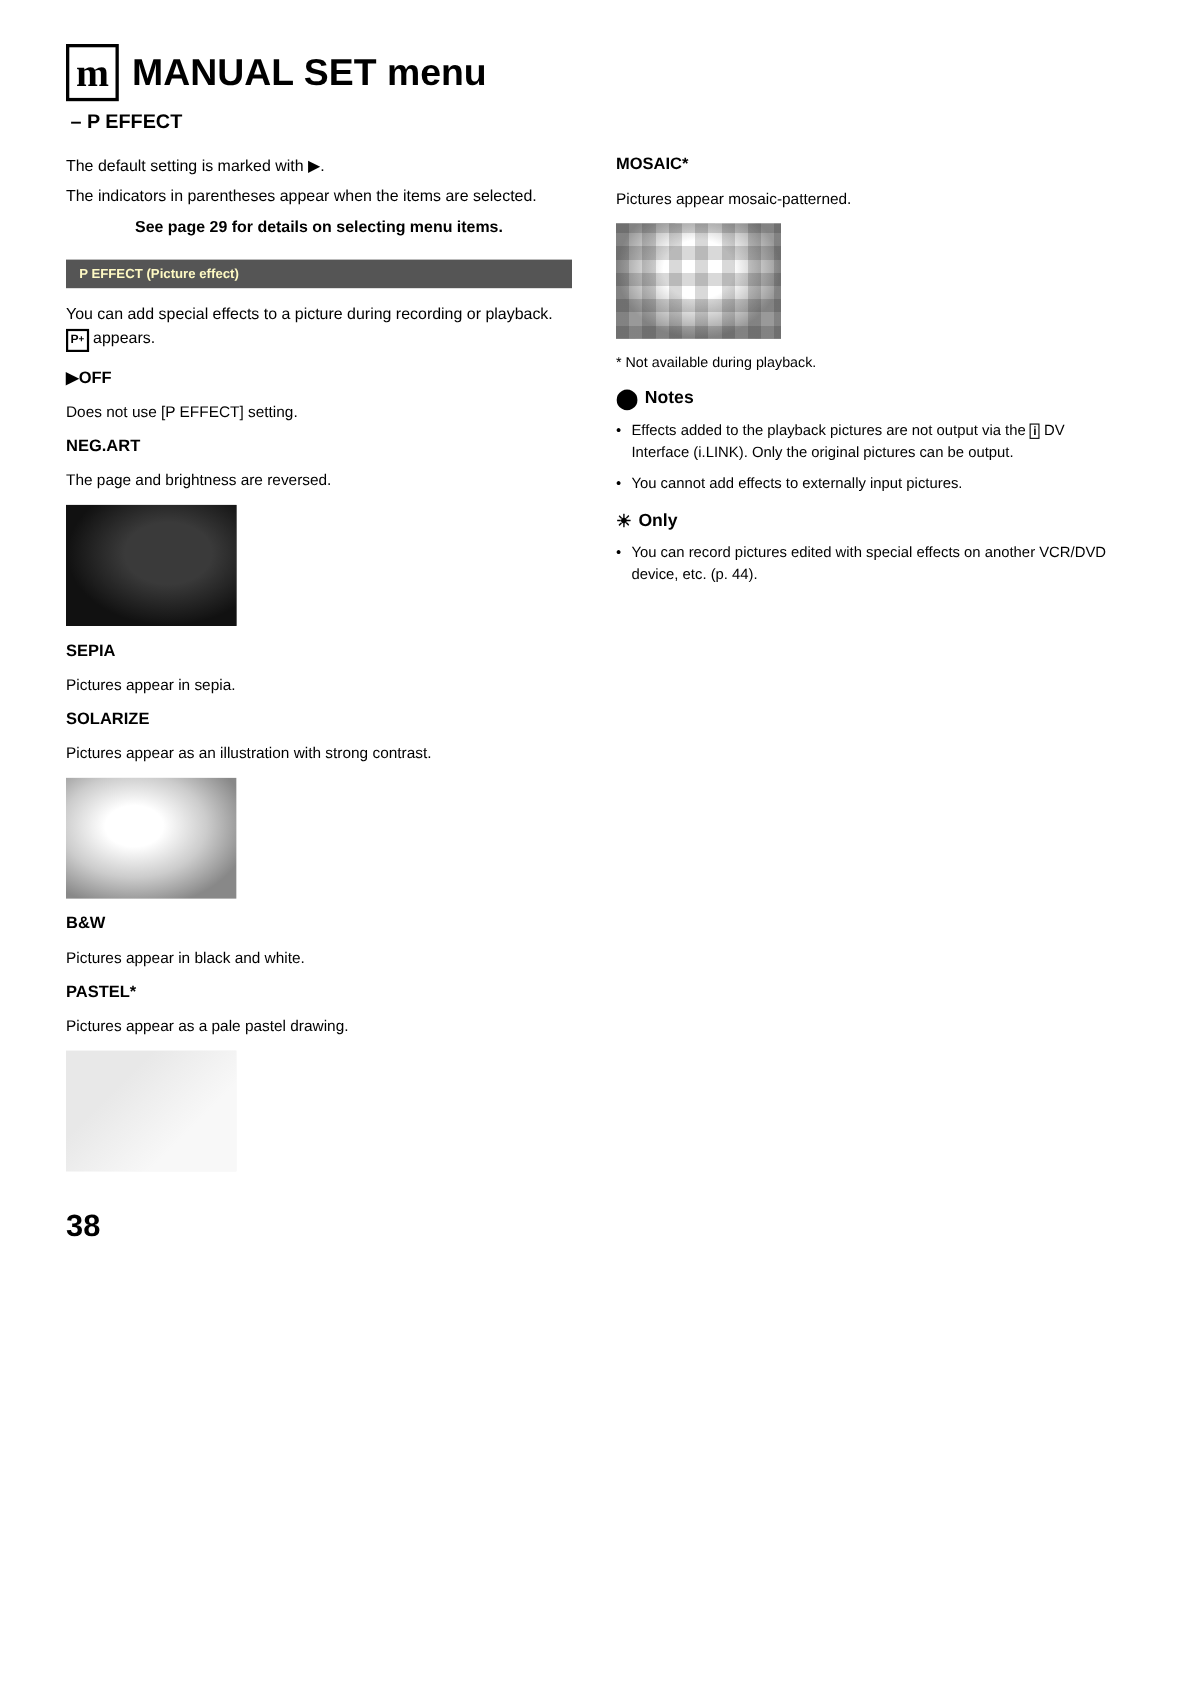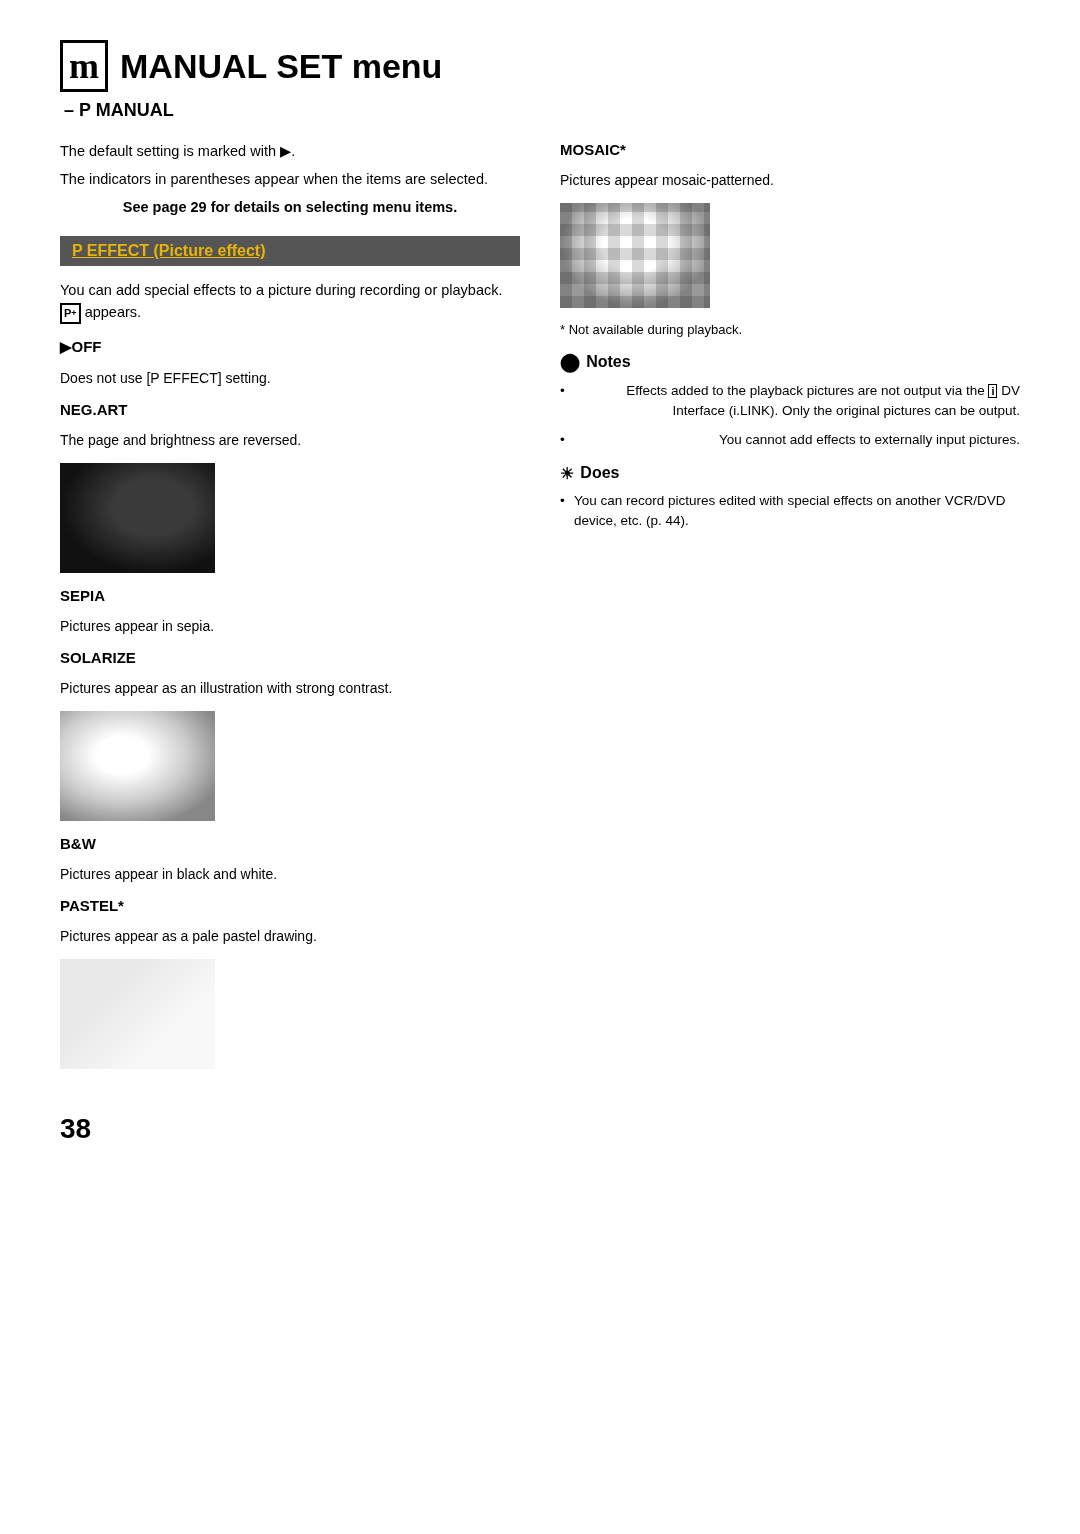--- a/index.html
+++ b/index.html
@@ -53,26 +53,25 @@
     }
     .intro-bold {
       font-weight: bold;
       font-size: 14.5px;
       line-height: 1.5;
       margin-bottom: 18px;
       text-align: center;
     }
     .section-header {
       background: #555;
-      color: #eab308;
-      font-size: 16px;
+      color: #fef9c3;
+      font-size: 12px;
       font-weight: bold;
       padding: 6px 12px;
       margin-bottom: 14px;
-      text-decoration: underline;
     }
     .section-desc {
       font-size: 14.5px;
       line-height: 1.5;
       margin-bottom: 14px;
     }
     .option-label {
       font-size: 15px;
       font-weight: bold;
       margin-bottom: 4px;
@@ -155,21 +154,20 @@
     .notes-list {
       list-style: none;
       padding-left: 0;
     }
     .notes-list li {
       font-size: 13.5px;
       line-height: 1.5;
       margin-bottom: 8px;
       padding-left: 14px;
       position: relative;
-      text-align: right;
     }
     .notes-list li::before {
       content: '•';
       position: absolute;
       left: 0;
     }
     .tips-title {
       font-size: 16px;
       font-weight: bold;
       display: flex;
@@ -193,21 +191,21 @@
       position: relative;
     }
     .tips-list li::before {
       content: '•';
       position: absolute;
       left: 0;
     }
     .page-number {
       font-size: 28px;
       font-weight: bold;
-      margin-top: 30px;
+      margin-top: 20px;
     }
     .mosaic-asterisk {
       font-size: 13px;
       margin-top: 6px;
       margin-bottom: 14px;
     }
     .dv-icon {
       font-size: 11px;
       font-weight: bold;
       border: 1px solid #000;
@@ -229,21 +227,21 @@
     }
   </style>
 </head>
 <body>
 
 <div class="page-header">
   <span class="manual-icon">m</span>
   <span class="page-title">MANUAL SET menu</span>
 </div>
 
-<div class="subtitle">– P MANUAL</div>
+<div class="subtitle">– P EFFECT</div>
 
 <div class="two-col">
   <div class="left-col">
     <p class="intro-text">The default setting is marked with ▶.</p>
     <p class="intro-text">The indicators in parentheses appear when the items are selected.</p>
     <p class="intro-bold">See page 29 for details on selecting menu items.</p>
 
     <div class="section-header">P EFFECT (Picture effect)</div>
 
     <p class="section-desc">
@@ -400,21 +398,21 @@
         <li>
           <span>Effects added to the playback pictures are not output via the </span><span class="dv-icon">i</span><span> DV Interface (i.LINK). Only the original pictures can be output.</span>
         </li>
         <li>You cannot add effects to externally input pictures.</li>
       </ul>
     </div>
 
     <div>
       <div class="tips-title">
         <span class="tips-icon">☀</span>
-        <span>Does</span>
+        <span>Only</span>
       </div>
       <ul class="tips-list">
         <li>You can record pictures edited with special effects on another VCR/DVD device, etc. (p. 44).</li>
       </ul>
     </div>
   </div>
 </div>
 
 <div class="page-number">38</div>
 

